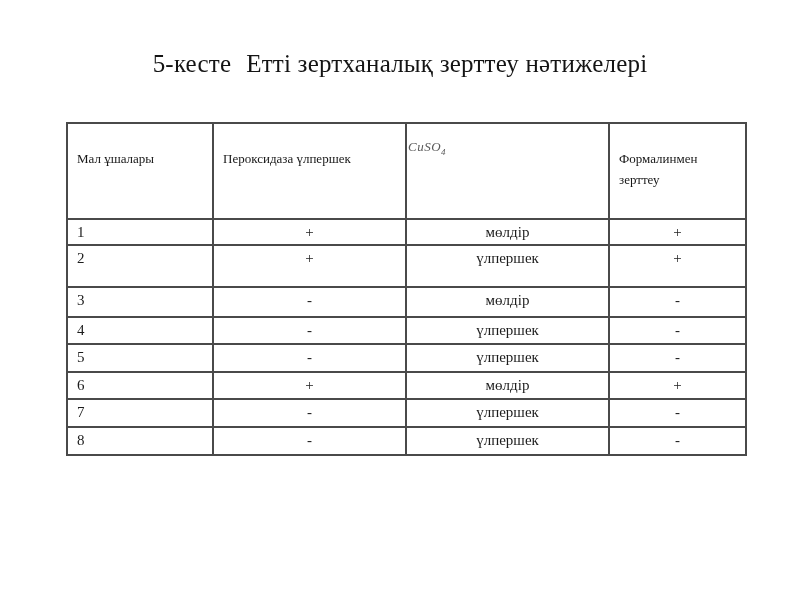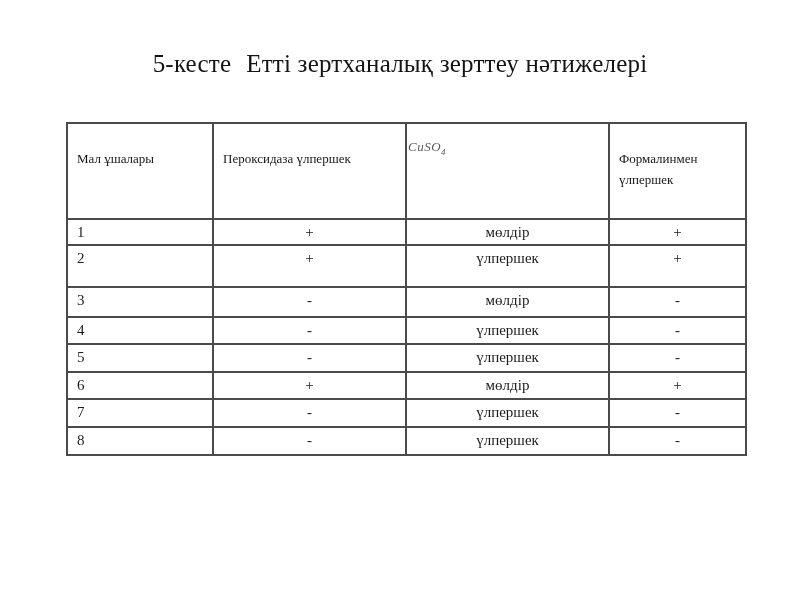--- a/index.html
+++ b/index.html
@@ -110,21 +110,21 @@
     <col style="width:203px">
     <col style="width:137px">
   </colgroup>
   <thead>
     <tr class="header-row">
       <th class="head-cell">Мал ұшалары</th>
       <th class="head-cell">Пероксидаза үлпершек</th>
       <th class="formula-cell">
         <span class="formula"><span>CuSO</span><sub>4</sub></span>
       </th>
-      <th class="head-cell">Формалинмен үлпершек</th>
+      <th class="head-cell">Формалинмен зерттеу</th>
     </tr>
   </thead>
   <tbody>
     <tr class="r1">
       <td class="id-cell">1</td>
       <td class="val-cell">+</td>
       <td class="val-cell">мөлдір</td>
       <td class="val-cell">+</td>
     </tr>
     <tr class="r2">

